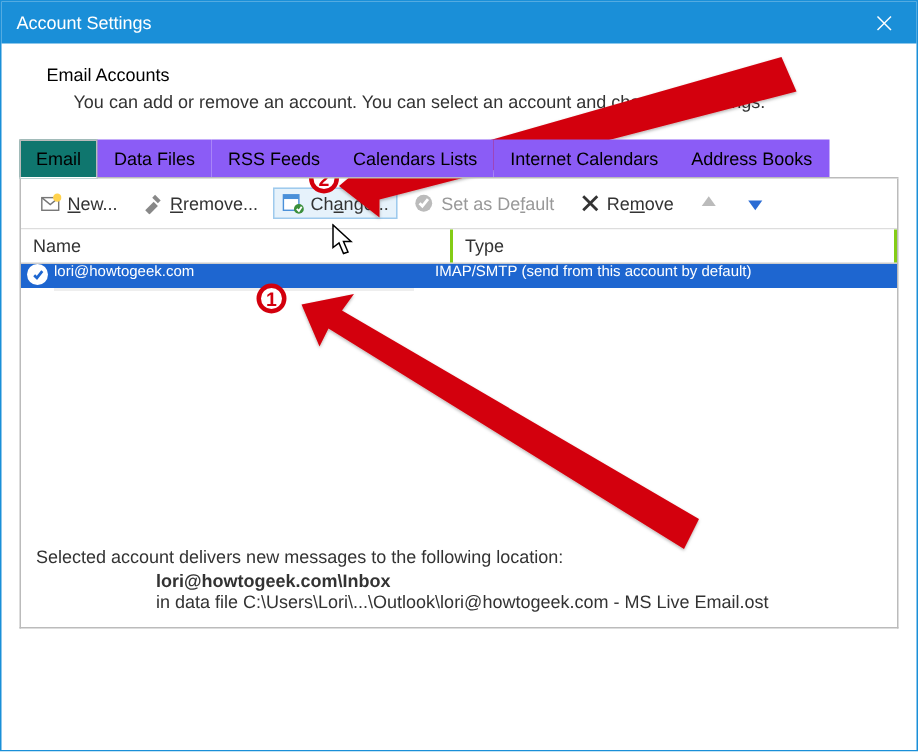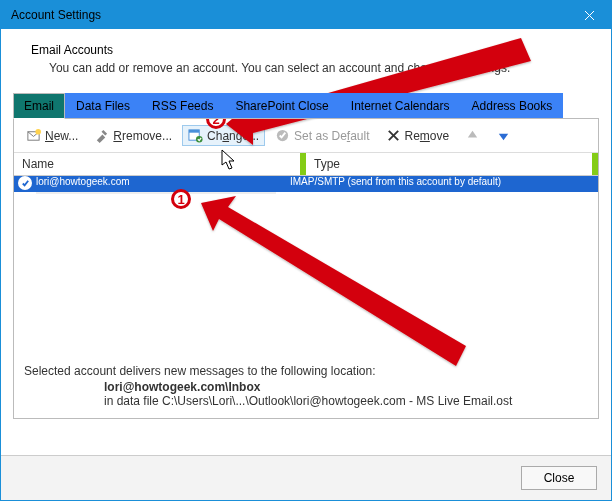--- a/index.html
+++ b/index.html
@@ -1,36 +1,36 @@
 <!DOCTYPE html>
 <html><head>
 <meta charset="utf-8">
 <style>
   html,body{margin:0;padding:0;font-family:"Segoe UI",Tahoma,sans-serif;font-size:12px;color:#000;background:#fff}
   .window{width:612px;height:501px;border:1px solid #1a8fd8;box-sizing:border-box;position:relative;background:#fff;display:flex;flex-direction:column}
-  .titlebar{height:28px;background:#1a8fd8;color:#000000;display:flex;align-items:center;padding:0 0 0 10px;font-size:12px}
+  .titlebar{height:28px;background:#1a8fd8;color:#ffffff;display:flex;align-items:center;padding:0 0 0 10px;font-size:12px}
   .titlebar .title{flex:1}
   .titlebar .close{width:44px;height:28px;display:flex;align-items:center;justify-content:center;color:#fff}
   .titlebar .close svg{stroke:#fff;stroke-width:1}
   .header{padding:14px 20px 10px 30px}
   .header h2{margin:0 0 4px 0;font-size:12px;font-weight:400;color:#000}
   .header p{margin:0 0 0 18px;font-size:12px;color:#333}
   .tabwrap{flex:1;margin:8px 12px 0 12px;position:relative}
   .tabs{display:flex;border-bottom:1px solid #bbb;position:relative;z-index:2}
-  .tab{padding:5px 10px 5px 10px;font-size:12px;border:1px solid transparent;border-bottom:none;background:#3b82f6;margin-right:0;position:relative;cursor:default;white-space:nowrap}
+  .tab{padding:5px 10px 5px 10px;font-size:12px;border:1px solid transparent;border-bottom:none;background:#8b5cf6;margin-right:0;position:relative;cursor:default;white-space:nowrap}
   .tab.active{background:#0f766e;border-color:#bbb;border-bottom:1px solid #fff;margin-bottom:-1px}
   .tabbody{border:1px solid #bbb;border-top:none;padding:0;height:300px;box-sizing:border-box;position:relative}
   .toolbar{display:flex;align-items:center;padding:6px 6px;gap:4px;border-bottom:1px solid #ddd}
   .tbtn{display:flex;align-items:flex-end;gap:4px;padding:2px 5px;font-size:12px;color:#333;background:transparent;border:1px solid transparent}
   .tbtn.active{border:1px solid #9ecaed;background:#e6f2fb}
   .tbtn.disabled{color:#999}
   .tbtn .u{text-decoration:underline}
   .tbtn svg,.tbtn .ico{width:15px;height:15px}
   .listhead{display:flex;background:#fff;border-bottom:1px solid #ccc}
-  .listhead .col{padding:4px 8px;font-size:12px;color:#333;border-right:6px solid #84cc16}
+  .listhead .col{padding:4px 8px;font-size:12px;color:#333;border-right:2px solid #84cc16}
   .col-name{width:270px}
   .col-type{flex:1}
   .rows{}
   .row{display:flex;align-items:flex-start;height:16px;padding:0 4px;font-size:10px}
   .row.selected{background:#1e66d0;color:#fff}
   .row .chk{width:14px;height:14px;border-radius:50%;background:#1e66d0;display:flex;align-items:center;justify-content:center;margin-right:4px;flex:none}
   .row.selected .chk{background:#fff;color:#1e66d0}
   .row .chk svg{width:9px;height:9px}
   .row .rname{width:254px;white-space:nowrap;overflow:hidden}
   .row .rtype{flex:1;white-space:nowrap;overflow:hidden}
@@ -64,21 +64,21 @@
   <div class="header">
     <h2>Email Accounts</h2>
     <p>You can add or remove an account. You can select an account and change its settings.</p>
   </div>
 
   <div class="tabwrap">
     <div class="tabs">
       <div class="tab active">Email</div>
       <div class="tab">Data Files</div>
       <div class="tab">RSS Feeds</div>
-      <div class="tab">SharePoint Close</div>
+      <div class="tab">Calendars Lists</div>
       <div class="tab">Internet Calendars</div>
       <div class="tab">Address Books</div>
     </div>
 
     <div class="tabbody">
       <div class="toolbar">
         <div class="tbtn">
           <svg class="ico" viewBox="0 0 16 16">
               <rect x="2" y="4" width="12" height="9" fill="#fff" stroke="#777"></rect>
               <path d="M2 4 L8 9 L14 4" fill="none" stroke="#777"></path>
@@ -149,23 +149,20 @@
       </div>
 
       <div class="footer-info">
         <div class="line1">Selected account delivers new messages to the following location:</div>
         <div class="indented"><b>lori@howtogeek.com\Inbox</b></div>
         <div class="indented">in data file C:\Users\Lori\...\Outlook\lori@howtogeek.com - MS Live Email.ost</div>
       </div>
     </div>
   </div>
 
-  <div class="dlg-buttons">
-    <div class="btn">Close</div>
-  </div>
 
   <svg class="overlay" width="612" height="501">
     <defs>
       <filter id="sh">
           <feDropShadow dx="0" dy="1" stdDeviation="1" flood-opacity="0.3"></feDropShadow>
         </filter>
     </defs>
 
     <g fill="#d3000d" filter="url(#sh)">
       <polygon points="225,123 250,102 250,114 520,37 530,60 252,132 252,144"></polygon>

